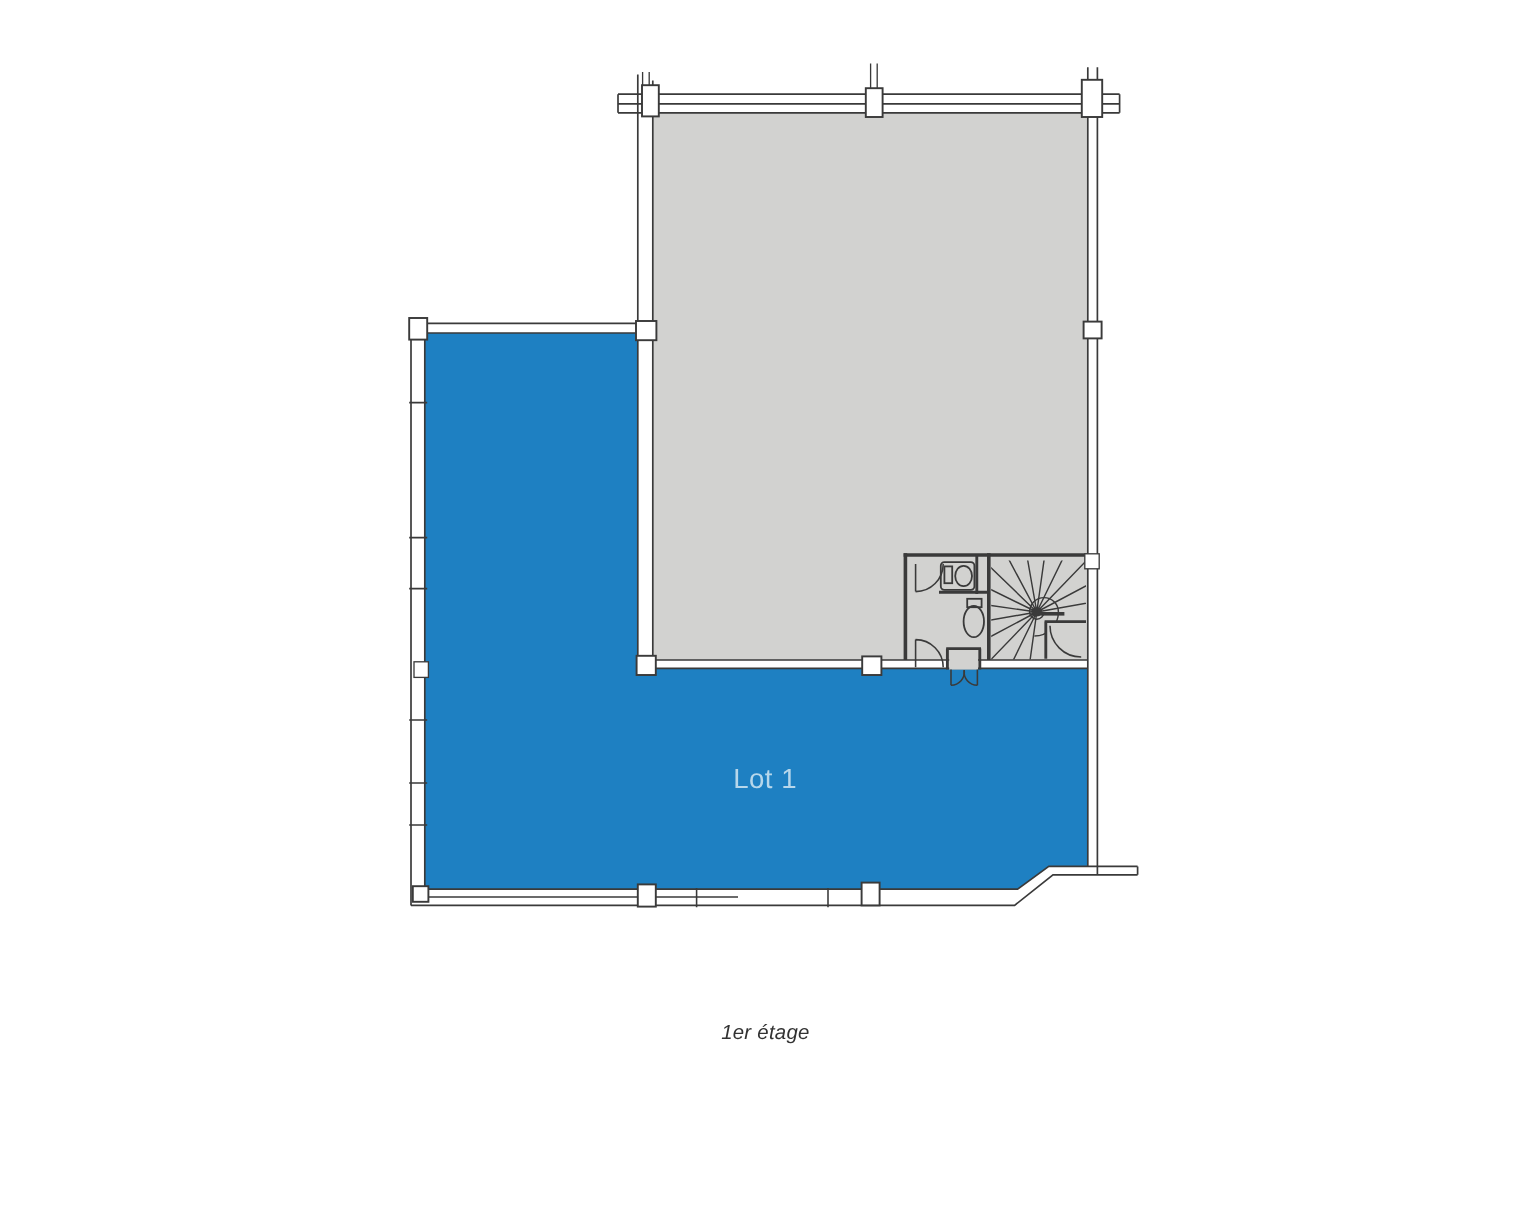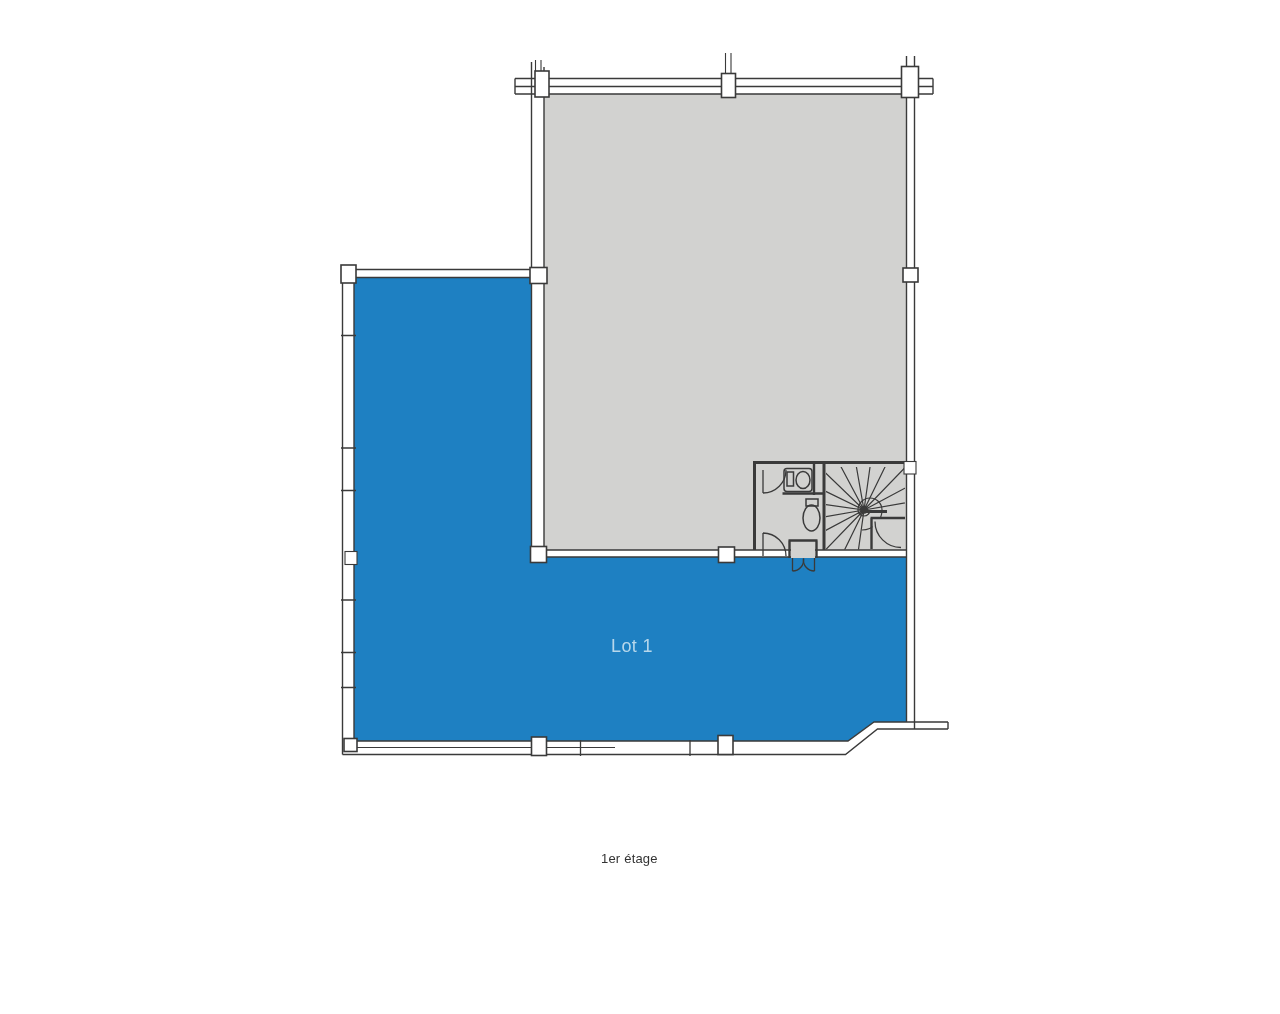--- a/index.html
+++ b/index.html
@@ -21,22 +21,22 @@
   .wall-part{stroke:var(--wall-line);stroke-width:2.4;fill:none;}
   .column{fill:#ffffff;stroke:var(--wall-line);stroke-width:1.6;}
   .joint{fill:#ffffff;stroke:var(--wall-line);stroke-width:1.1;}
   .tick{stroke:var(--wall-line);stroke-width:1.3;fill:none;}
   .fixture{stroke:var(--wall-line);stroke-width:1.5;fill:none;}
   .door{stroke:var(--wall-line);stroke-width:1.3;fill:none;}
   .tread{stroke:var(--wall-line);stroke-width:1.2;fill:none;}
   .lot-fill{fill:var(--lot-fill);stroke:none;}
   .common-fill{fill:var(--common-area-fill);stroke:none;}
   .label{position:absolute;white-space:nowrap;}
-  .lot-label{left:611px;top:636px;font-size:18px;letter-spacing:.4px;color:var(--lot-label-text);}
-  .floor-label{left:601px;top:851px;font-size:13px;letter-spacing:.2px;color:var(--floor-label-text);}
+  .lot-label{left:611px;top:636px;font-size:23px;letter-spacing:.4px;color:var(--lot-label-text);}
+  .floor-label{left:601px;top:851px;font-size:17px;letter-spacing:.2px;color:var(--floor-label-text);font-style:italic;}
 </style>
 </head>
 <body>
 
 <div class="canvas">
 
   <svg class="plan-svg" width="1280" height="1014" viewBox="0 0 1280 1014">
 
     <defs>
       <clipPath id="stairClip">

